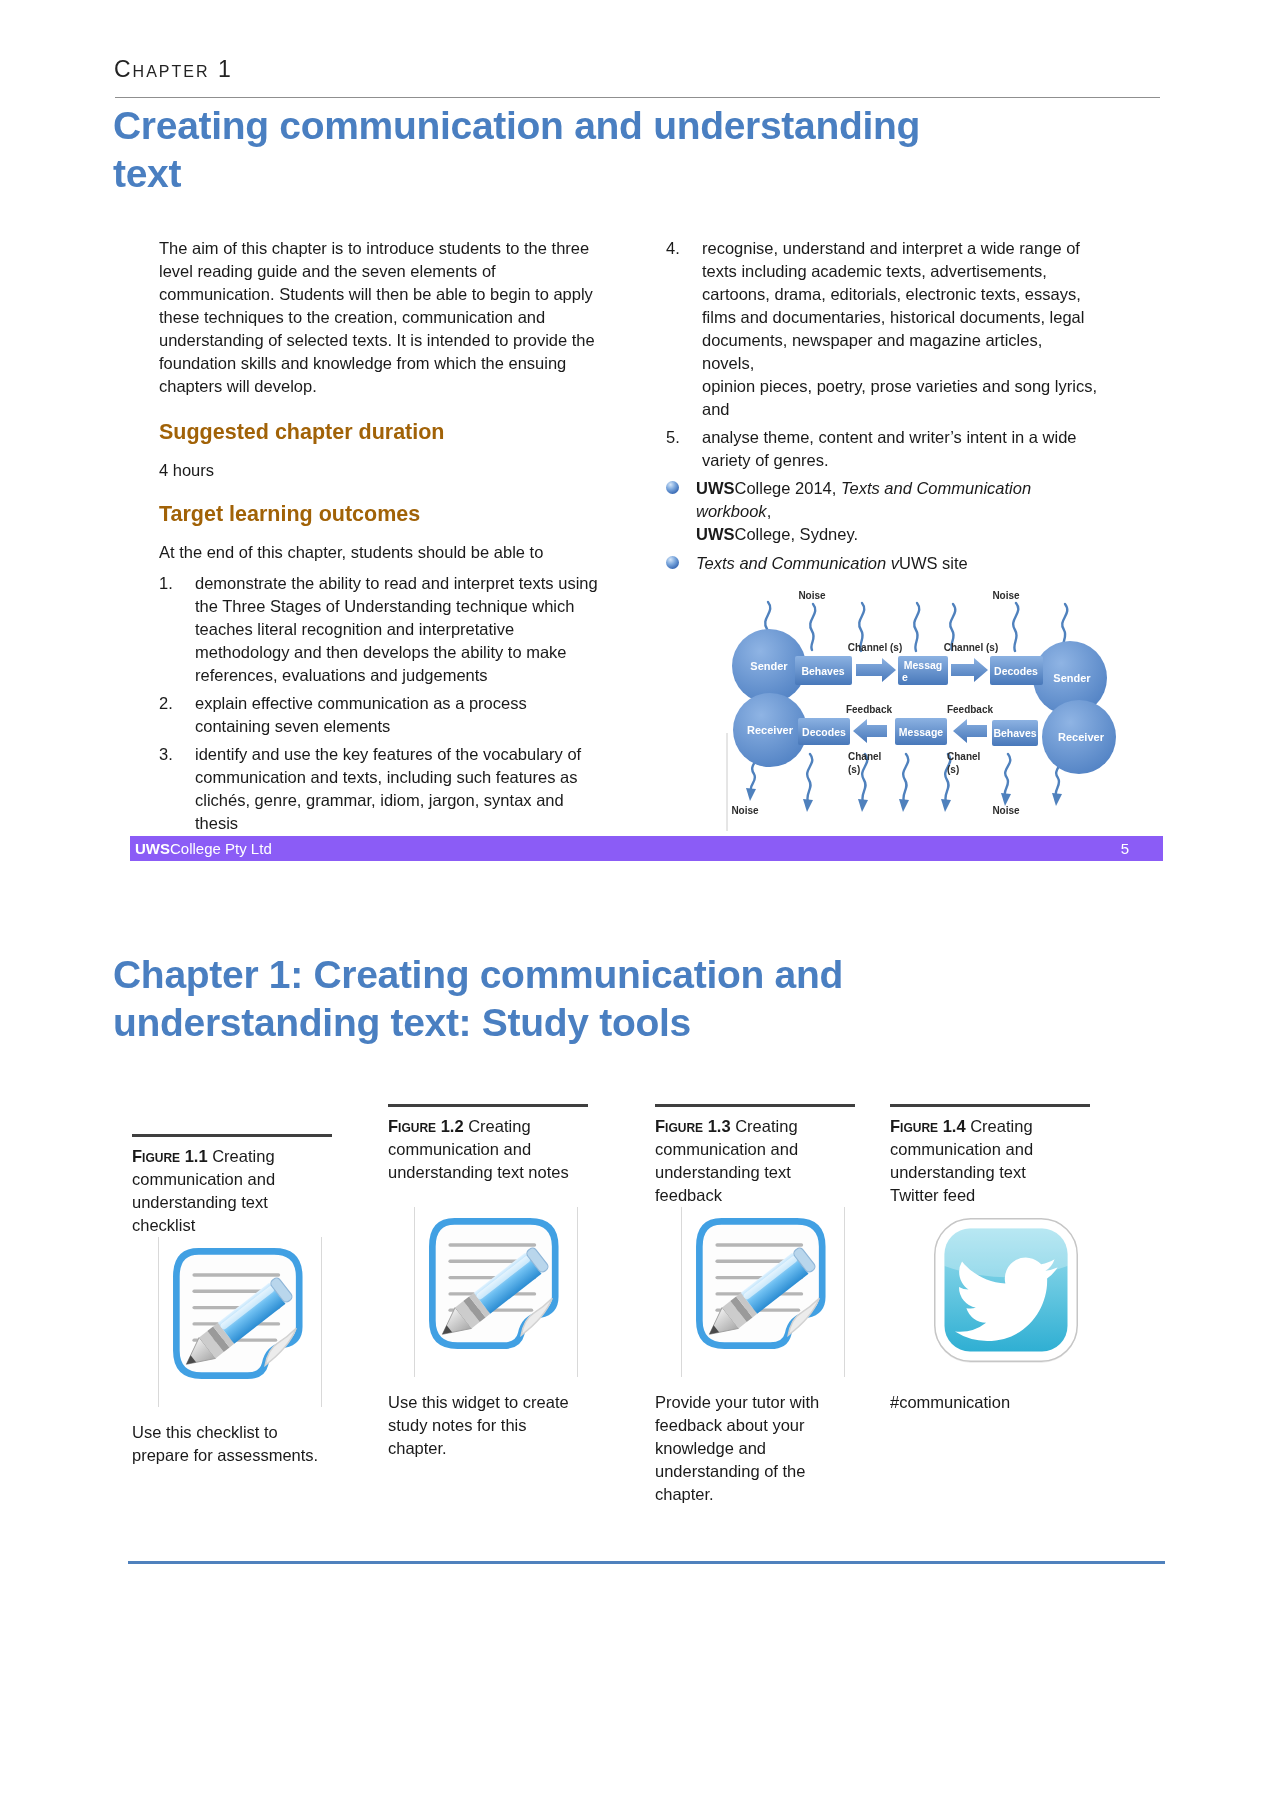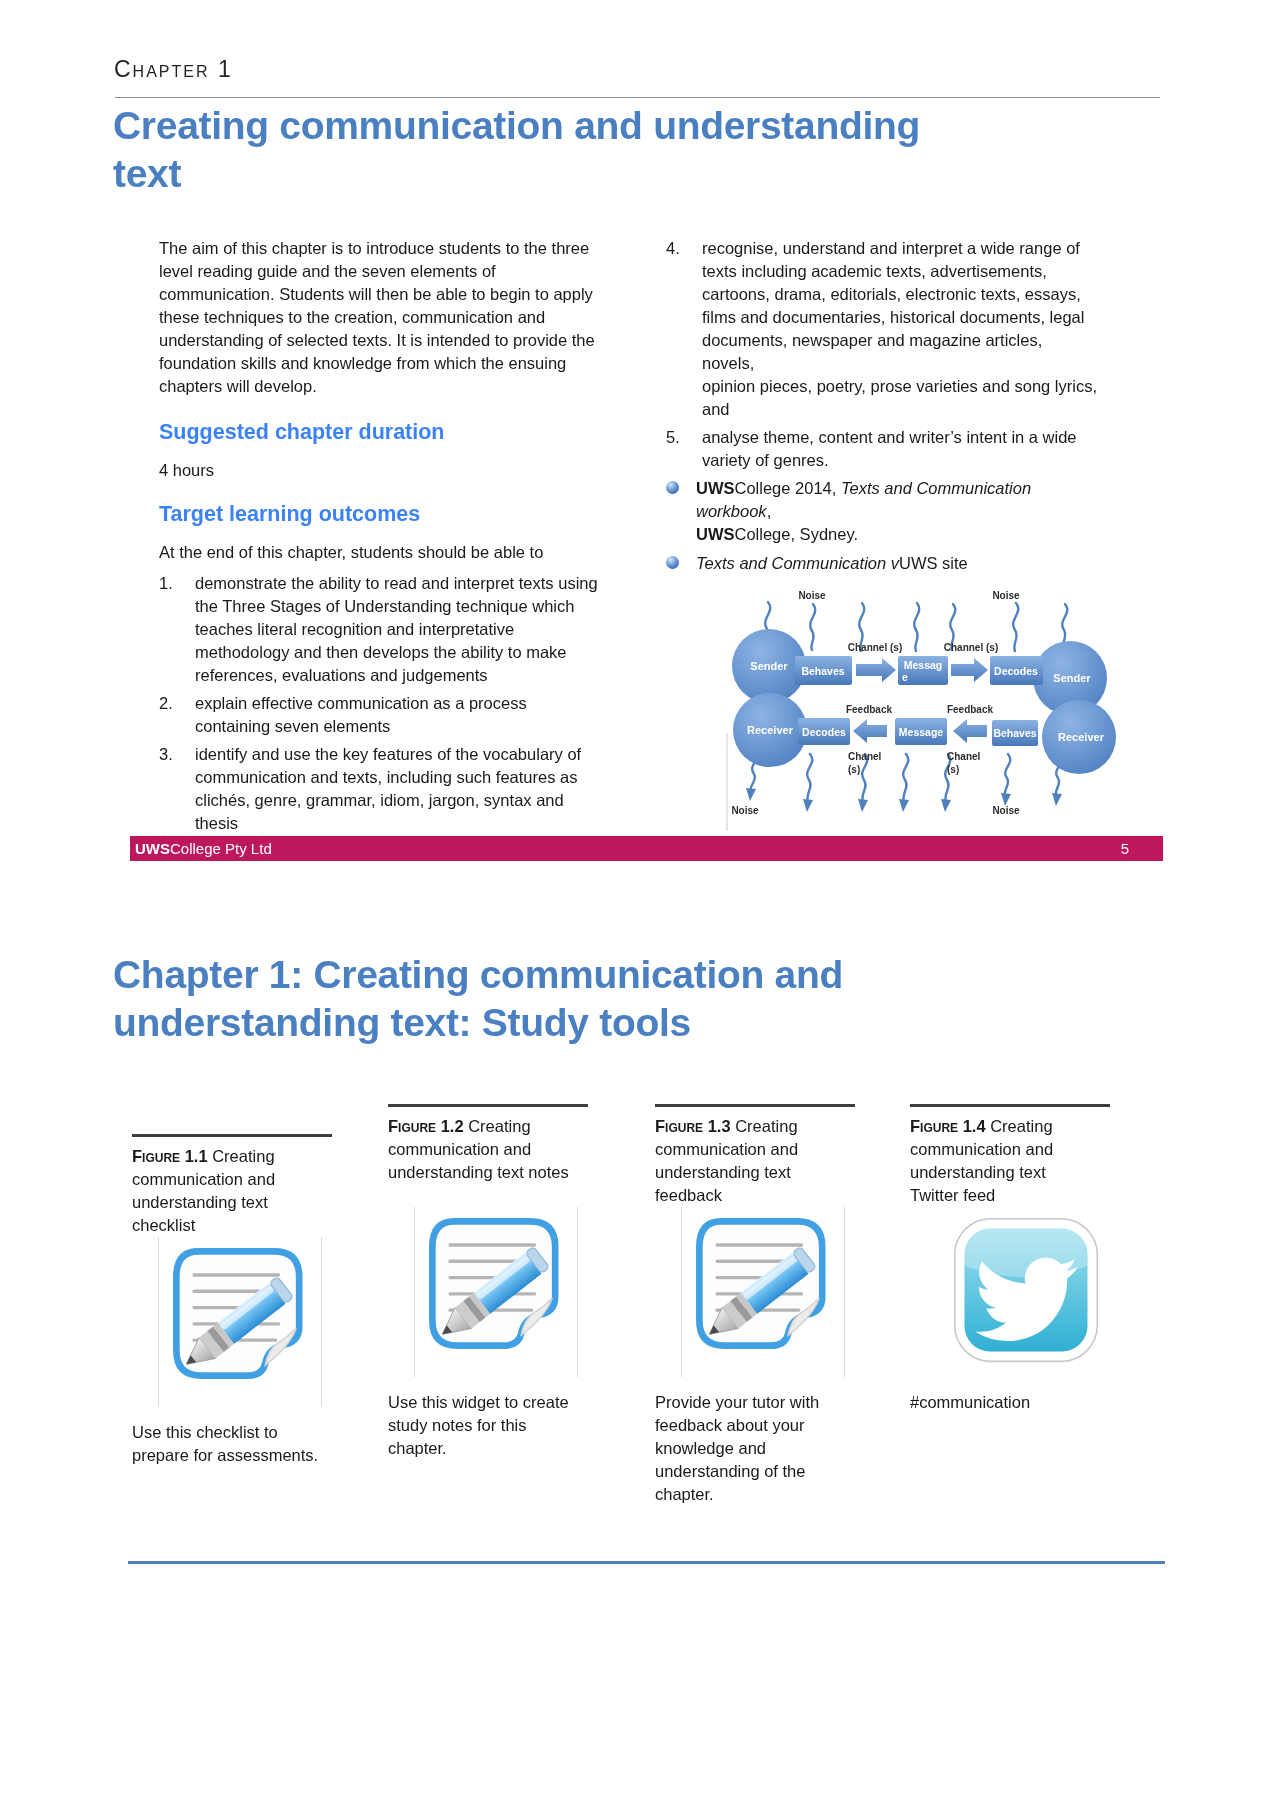--- a/index.html
+++ b/index.html
@@ -9,44 +9,44 @@
   
   .kicker{left:114px;top:56px;font-size:23px;font-variant:small-caps;letter-spacing:2px;color:#232323;}
   .hrule{left:115px;top:97px;width:1045px;height:1px;background:#8f8f8f;}
   .doc-title{font-size:39px;font-weight:bold;color:#4a7fc1;line-height:1.24;letter-spacing:-0.3px;white-space:pre-line;}
   .title5{left:113px;top:102px;width:980px;}
   .title6{left:113px;top:951px;width:980px;}
   .colL{left:115px;top:237px;width:505px;}
   .colR{left:622px;top:237px;width:432px;}
   .bodytxt{font-size:16.5px;line-height:23px;margin-left:44px;}
   p.intro{margin:0 0 22px;white-space:pre-line;}
-  h2.sec{font-size:21.5px;font-weight:bold;color:#3b82f6;margin:0 0 14px;line-height:25px;}
+  h2.sec{font-size:21.5px;font-weight:bold;color:#a16207;margin:0 0 14px;line-height:25px;}
   .hours{margin:0 0 20px;}
   .lead{margin:0 0 8px;}
   .oli{display:flex;margin-bottom:5px;}
   .oli .n{flex:0 0 36px;}
   .oli .t{flex:1;white-space:pre-line;}
   .mt8{margin-top:8px;}
   .rli{display:flex;margin-bottom:6px;}
   .rli .bcell{flex:0 0 30px;padding-top:4px;}
   .gbullet{display:block;width:13px;height:13px;border-radius:50%;
            background:radial-gradient(circle at 35% 28%,#d5e6f9 0%,#7aa6dc 38%,#3566b2 78%,#1e4c92 100%);}
   .rli .t{flex:1;white-space:pre-line;}
   .seg-b{font-weight:bold;}
   .seg-i{font-style:italic;}
   .seg-figure{font-weight:bold;font-variant:small-caps;}
   
-  .pagebar{height:25px;background:#be185d;color:#ffffff;font-size:15px;line-height:25px;
+  .pagebar{height:25px;background:#8b5cf6;color:#ffffff;font-size:15px;line-height:25px;
            display:flex;justify-content:space-between;padding:0 34px 0 5px;box-sizing:border-box;}
   .bar5{left:130px;top:836px;width:1033px;}
   .bar6{left:128px;top:1691px;width:1037px;height:23px;}
   .bar6.pagebar{line-height:23px;}
   
   .figcol{width:205px;}
-  .f1{left:132px;top:1104px;margin-top:30px;} .f2{left:388px;top:1104px;} .f3{left:655px;top:1104px;} .f4{left:910px;top:1104px;}
+  .f1{left:132px;top:1104px;margin-top:30px;} .f2{left:388px;top:1104px;} .f3{left:655px;top:1104px;} .f4{left:890px;top:1104px;}
   .figrule{width:200px;height:3px;background:#3f3f3f;}
   .figcap{width:200px;min-height:92px;padding-top:8px;font-size:16.5px;line-height:23px;white-space:pre-line;}
   .iconcell{margin-left:26px;width:164px;height:170px;border-left:1px solid #d9d9d9;border-right:1px solid #d9d9d9;
             display:flex;align-items:flex-start;justify-content:center;padding-top:4px;box-sizing:border-box;}
   .iconcell.noborder{border:none;margin-left:40px;width:152px;padding-top:8px;}
   .noteicon{width:148px;height:148px;}
   .twicon{width:150px;height:150px;}
   .figdesc{margin-top:14px;width:198px;font-size:16.5px;line-height:23px;white-space:pre-line;}
   .bigrect{left:128px;top:1561px;width:1037px;height:123px;background:#4f81bd;}
   

